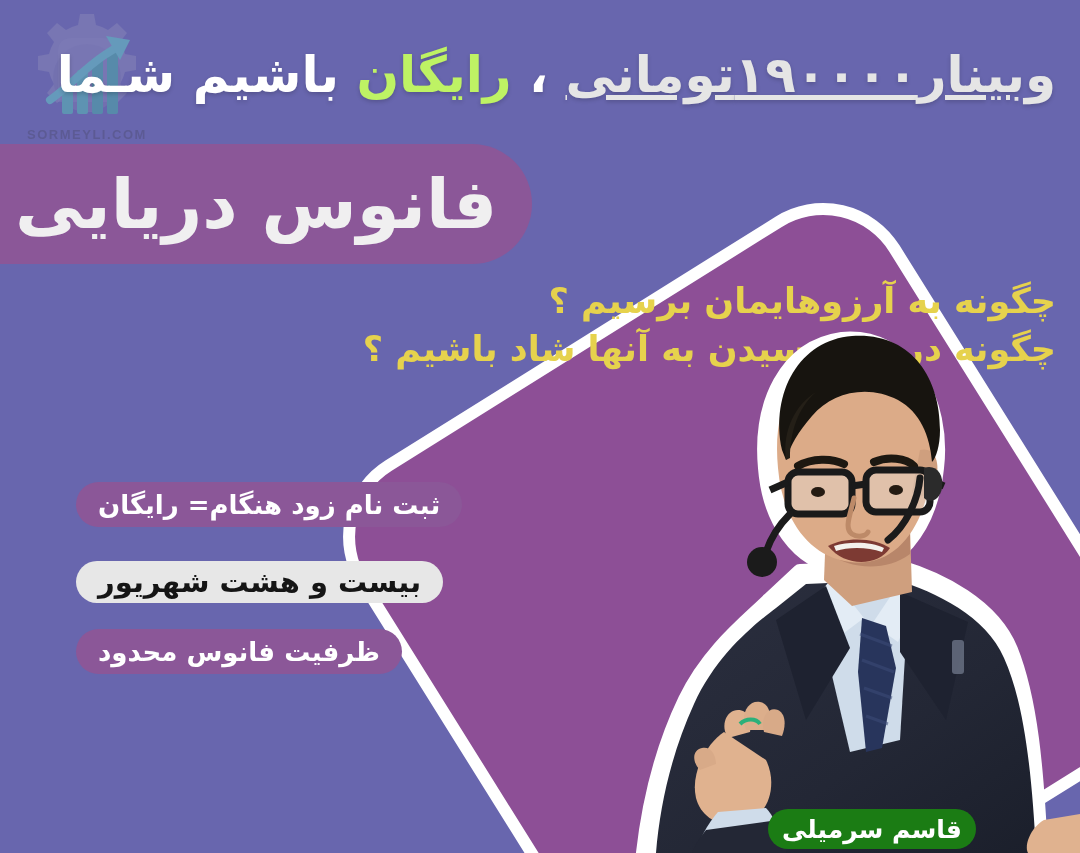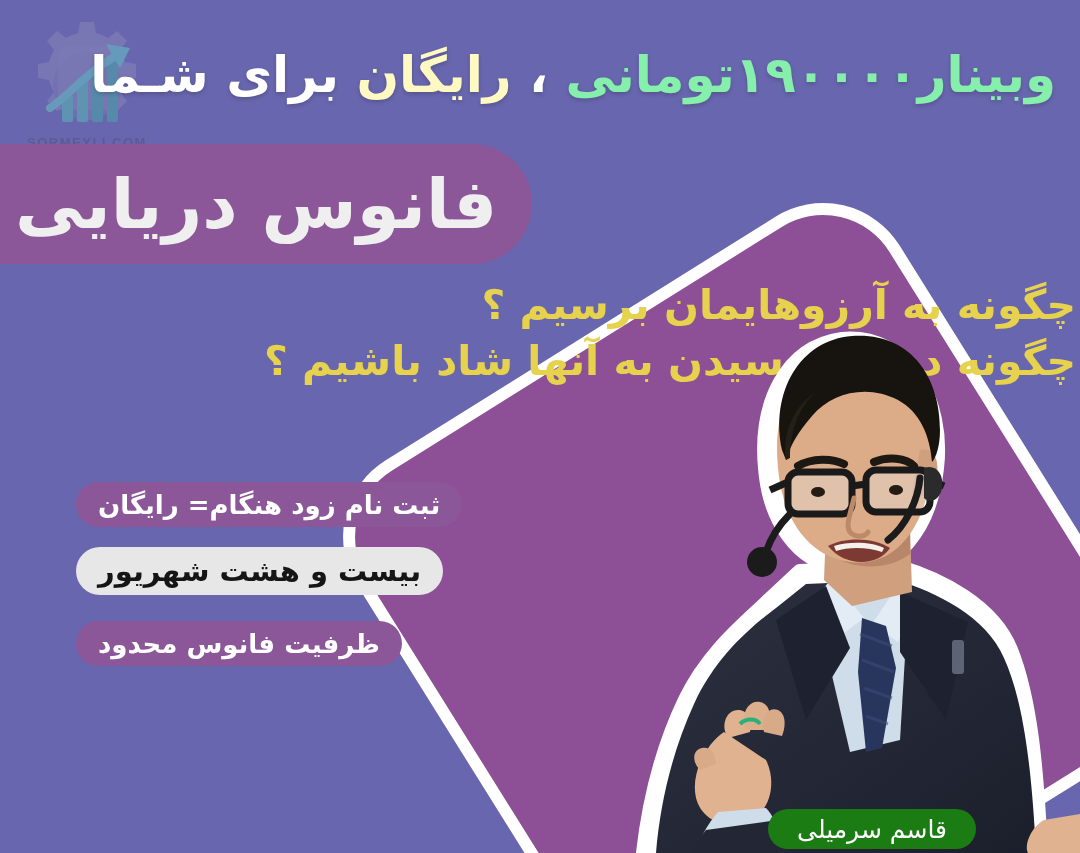--- a/index.html
+++ b/index.html
@@ -39,21 +39,21 @@
     border: 12px solid #ffffff;
     border-radius: 90px;
     transform: rotate(-32deg);
     box-sizing: border-box;
   }
 
   
   .logo-wrap {
     position: absolute;
     left: 14px;
-    top: 16px;
+    top: 8px;
     width: 146px;
     height: 140px;
     opacity: .55;
   }
   .logo-wrap svg { display: block; }
   .logo-text {
     position: absolute;
     left: 0; right: 0;
     bottom: 6px;
     text-align: center;
@@ -72,22 +72,22 @@
     top: 44px;
     width: 930px;
     text-align: right;
     font-size: 50px;
     font-weight: bold;
     color: #ffffff;
     line-height: 1.25;
     white-space: nowrap;
     text-shadow: 0 2px 4px rgba(0,0,0,.18);
   }
-  .headline .hl-amount { color: #86efac; }
-  .headline .hl-free   { color: #fef9c3; }
+  .headline .hl-amount { color: #e5e5e5; text-decoration: underline; }
+  .headline .hl-free   { color: #bef264; }
 
   
   .title-pill {
     position: absolute;
     left: -60px;
     top: 144px;
     width: 592px;
     height: 120px;
     background: #8b5798;
     border-radius: 0 62px 62px 0;
@@ -101,26 +101,26 @@
     font-size: 69px;
     font-weight: bold;
     color: #f0eff0;
     letter-spacing: -1px;
     white-space: nowrap;
   }
 
   
   .questions {
     position: absolute;
-    right: 4px;
+    right: 24px;
     top: 278px;
     width: 1040px;
     text-align: right;
     color: #e6d24d;
-    font-size: 41px;
+    font-size: 35px;
     font-weight: bold;
     line-height: 1.32;
   }
   .questions .q { white-space: nowrap; }
   .questions .q2 { margin-top: 2px; }
 
   
   .badges {
     position: absolute;
     left: 76px;
@@ -133,23 +133,23 @@
     justify-content: center;
     height: 45px;
     padding: 0 22px;
     border-radius: 26px;
     font-size: 26px;
     font-weight: bold;
     white-space: nowrap;
     box-sizing: border-box;
   }
   .badge-purple { background: #8b5798; color: #ffffff; }
-  .badge-white  { background: #e7e7e7; color: #151515; height: 48px; font-size: 29px; border-radius: 28px; }
+  .badge-white  { background: #e7e7e7; color: #151515; height: 42px; font-size: 29px; border-radius: 28px; }
   .badge-row { display: flex; justify-content: flex-end; }
-  .badge-row.r1 { margin-bottom: 20px; }
+  .badge-row.r1 { margin-bottom: 34px; }
   .badge-row.r2 { margin-bottom: 26px; }
 
   
   .speaker {
     position: absolute;
     left: 600px;
     top: 300px;
     width: 480px;
     height: 553px;
     overflow: hidden;
@@ -163,21 +163,21 @@
     top: 809px;
     width: 208px;
     height: 40px;
     background: #1b7c14;
     border-radius: 22px;
     display: flex;
     align-items: center;
     justify-content: center;
     color: #ffffff;
     font-size: 25px;
-    font-weight: normal;
+    font-weight: bold;
     white-space: nowrap;
   }
 </style>
 </head>
 <body>
 
 <div id="poster">
 
   <div class="deco">
 
@@ -206,21 +206,21 @@
         <rect x="93" y="40" width="11" height="66" rx="2" fill="#4aa9a8"></rect>
       </g>
 
       <path d="M36 92 C56 78 68 62 92 46 L108 36" stroke="#63c6c6" stroke-width="8" fill="none" stroke-linecap="round"></path>
       <path d="M92 28 L116 32 L106 52 Z" fill="#63c6c6"></path>
     </svg>
     <div class="logo-text">SORMEYLI.COM</div>
   </div>
 
   <div class="headline">
-    <span class="hl-amount">وبینار۱۹۰۰۰۰تومانی</span><span> ، </span><span class="hl-free">رایگان</span><span> برای شـما</span>
+    <span class="hl-amount">وبینار۱۹۰۰۰۰تومانی</span><span> ، </span><span class="hl-free">رایگان</span><span> باشیم شـما</span>
   </div>
 
   <div class="title-pill">
     <span class="title-text">فانوس دریایی</span>
   </div>
 
   <div class="questions">
     <div class="q q1">چگونه به آرزوهایمان برسیم ؟</div>
     <div class="q q2">چگونه در راه رسیدن به آنها شاد باشیم ؟</div>
   </div>

